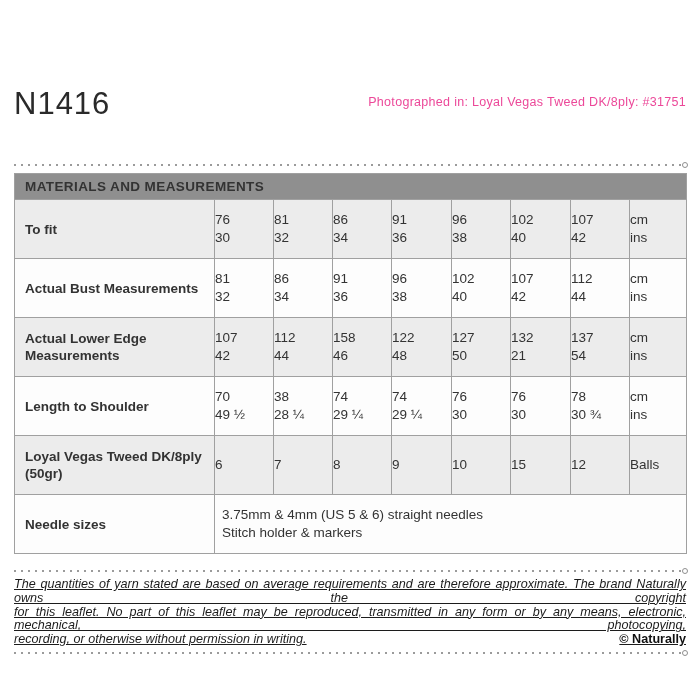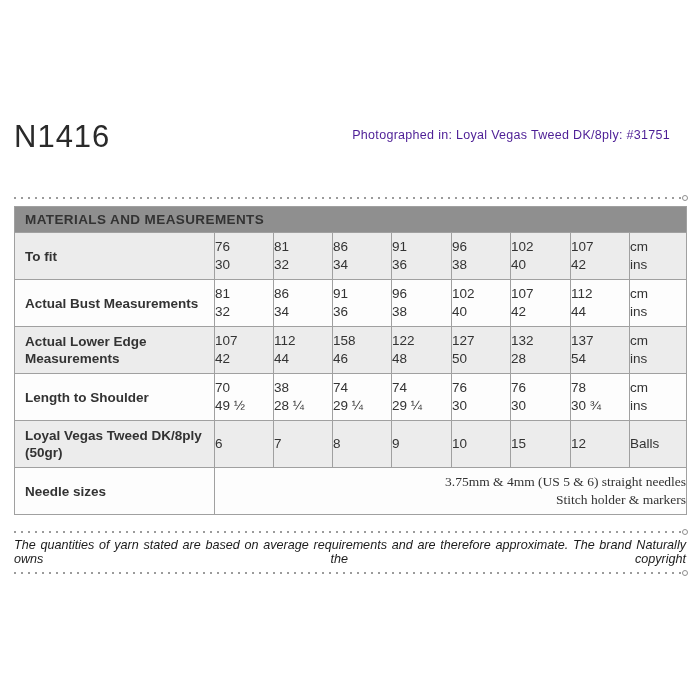--- a/index.html
+++ b/index.html
@@ -1,56 +1,56 @@
 <!DOCTYPE html>
 <html><head>
 <meta charset="utf-8">
 <style>
   * { margin:0; padding:0; box-sizing:border-box; }
   html,body { width:700px; height:700px; background:#ffffff; overflow:hidden;
               font-family:"Liberation Sans", sans-serif; }
-  .page { width:672px; margin:0 6px 0 14px; padding-top:119px; }
+  .page { width:672px; margin:0 6px 0 14px; padding-top:86px; }
 
   
   .head { position:relative; height:76px; }
   .title-line { font-size:31px; line-height:35px; font-weight:400; color:#2a2a2a;
                 letter-spacing:1px; }
-  .credit { position:absolute; right:16px; top:9px; font-size:12.5px; color:#4c1d95;
+  .credit { position:absolute; right:0; top:9px; font-size:12.5px; color:#ec4899;
             letter-spacing:.3px; }
 
   
   .dots { position:relative; height:5px; margin-right:0;
           background-image:repeating-linear-gradient(to right,#9b9b9b 0 2px,transparent 2px 7px);
           background-repeat:repeat-x; background-size:100% 2px; background-position:0 center; }
   .dots::after { content:""; position:absolute; right:-2px; top:50%;
                  transform:translateY(-50%); width:4px; height:4px;
                  border:1.5px solid #8f8f8f; border-radius:50%; background:#fff; }
   .dots-top    { margin-top:0; }
   .dots-mid    { margin-top:14px; }
   .dots-bottom { margin-top:4px; }
 
   
   table.meas { width:672px; border-collapse:collapse; table-layout:fixed; margin-top:6px; }
   table.meas td { border:1px solid #a0a0a0; vertical-align:middle;
                   font-size:13.5px; color:#333; }
   td.bar { background:#8f8f8f; border:1px solid #8f8f8f; color:#ffffff;
            font-weight:bold; font-size:13px; letter-spacing:.4px;
            height:26px; padding-left:10px; text-align:left; }
-  tr.r { height:47px; }
+  tr.r { height:59px; }
   tr.shade td { background:#ececec; }
   tr.plain td { background:#fdfdfd; }
   td.lbl { font-weight:bold; color:#222; padding-left:10px; padding-right:6px;
            line-height:17px; }
   td.num, td.unit { line-height:18px; }
   td.num span, td.unit span { display:block; }
-  td.merged { text-align:right; padding-left:7px; line-height:18px;font-family:Liberation Serif, serif; }
+  td.merged { text-align:left; padding-left:7px; line-height:18px; }
 
   
   .footer { margin-top:5px; font-style:italic; font-size:12.6px; line-height:13.8px;
-            color:#1c1c1c; }
+            color:#1c1c1c;text-decoration:underline; }
   .fline { text-align:justify; text-align-last:justify; }
   .flast { display:flex; justify-content:space-between; align-items:baseline; }
   .copyright { font-style:normal; font-weight:bold; color:#111; }
 </style>
 </head>
 <body>
 
 <div class="page">
 
   <div class="head">
@@ -166,21 +166,21 @@
       <td class="num">
             <span>122</span>
             <span>48</span>
           </td>
       <td class="num">
             <span>127</span>
             <span>50</span>
           </td>
       <td class="num">
             <span>132</span>
-            <span>28</span>
+            <span>21</span>
           </td>
       <td class="num">
             <span>137</span>
             <span>54</span>
           </td>
       <td class="unit">
             <span>cm</span>
             <span>ins</span>
           </td>
     </tr>
@@ -263,17 +263,22 @@
         <div>Stitch holder &amp; markers</div>
       </td>
     </tr>
   </tbody>
     </table>
 
   <div class="dots dots-mid"></div>
 
   <div class="footer">
     <div class="fline">The quantities of yarn stated are based on average requirements and are therefore approximate. The brand Naturally owns the copyright</div>
+    <div class="fline">for this leaflet. No part of this leaflet may be reproduced, transmitted in any form or by any means, electronic, mechanical, photocopying,</div>
+    <div class="flast">
+      <span>recording, or otherwise without permission in writing.</span>
+      <span class="copyright">© Naturally</span>
+    </div>
   </div>
 
   <div class="dots dots-bottom"></div>
 
 </div>
 
 </body></html>

